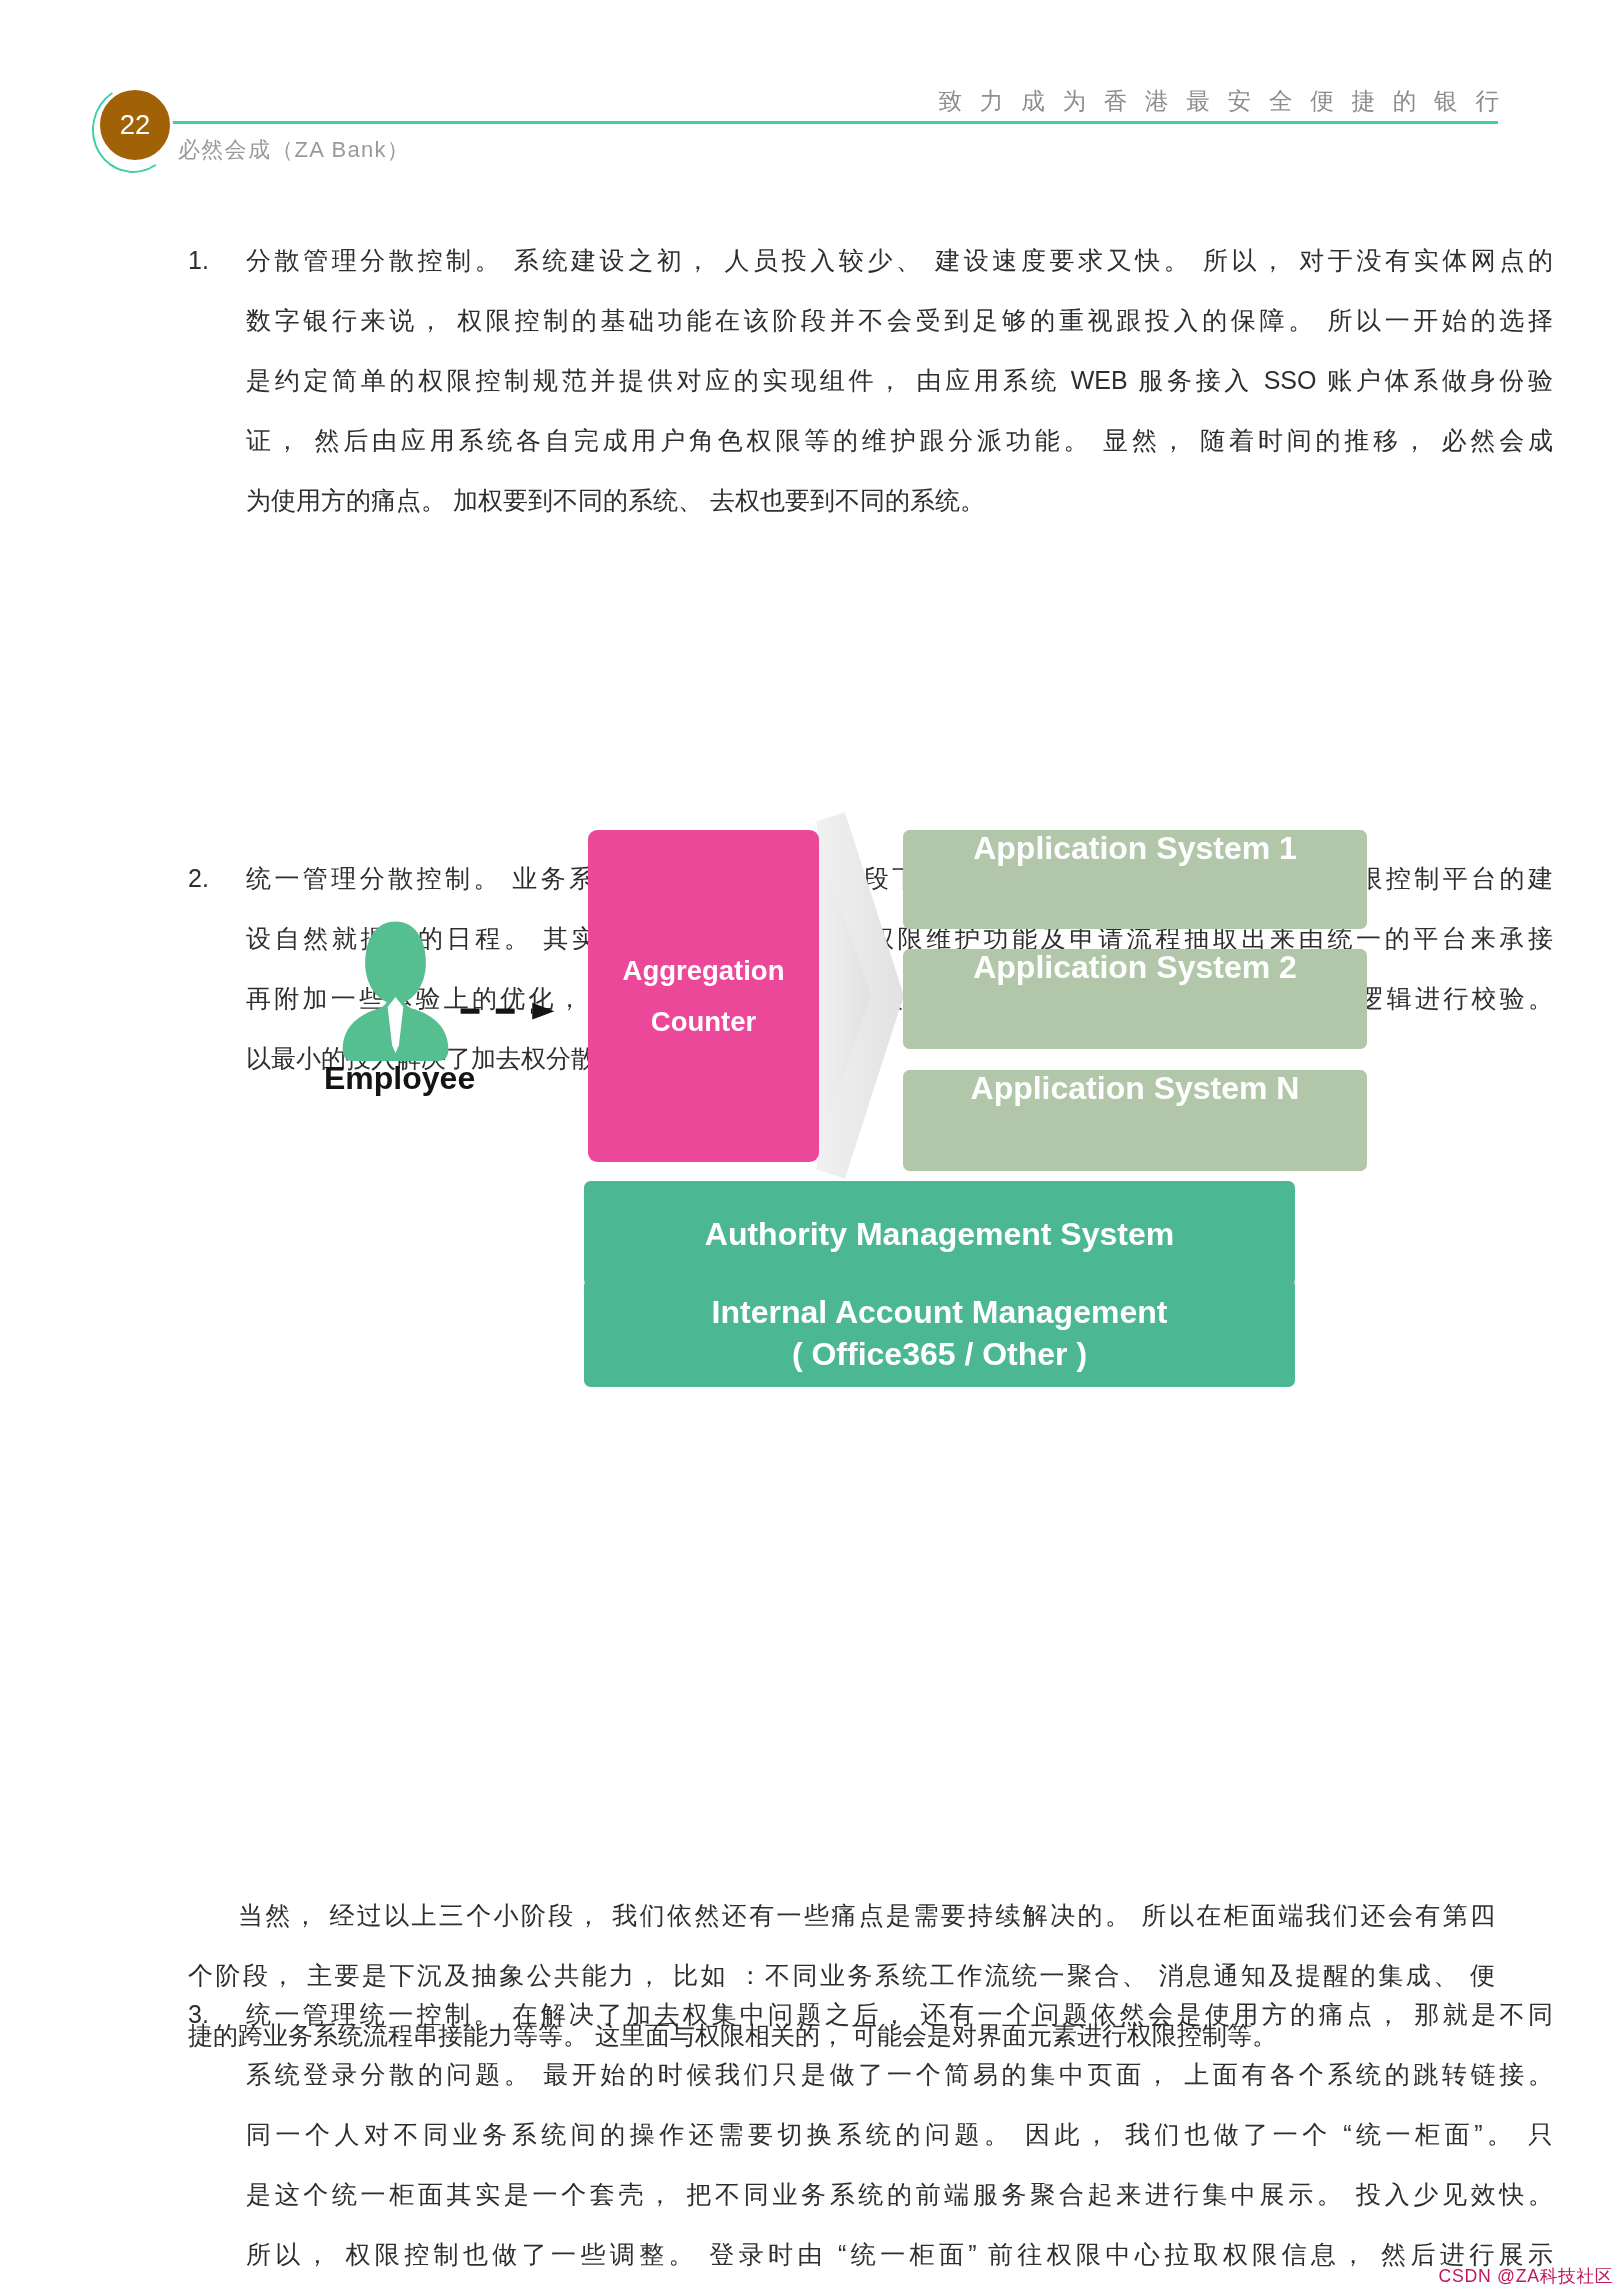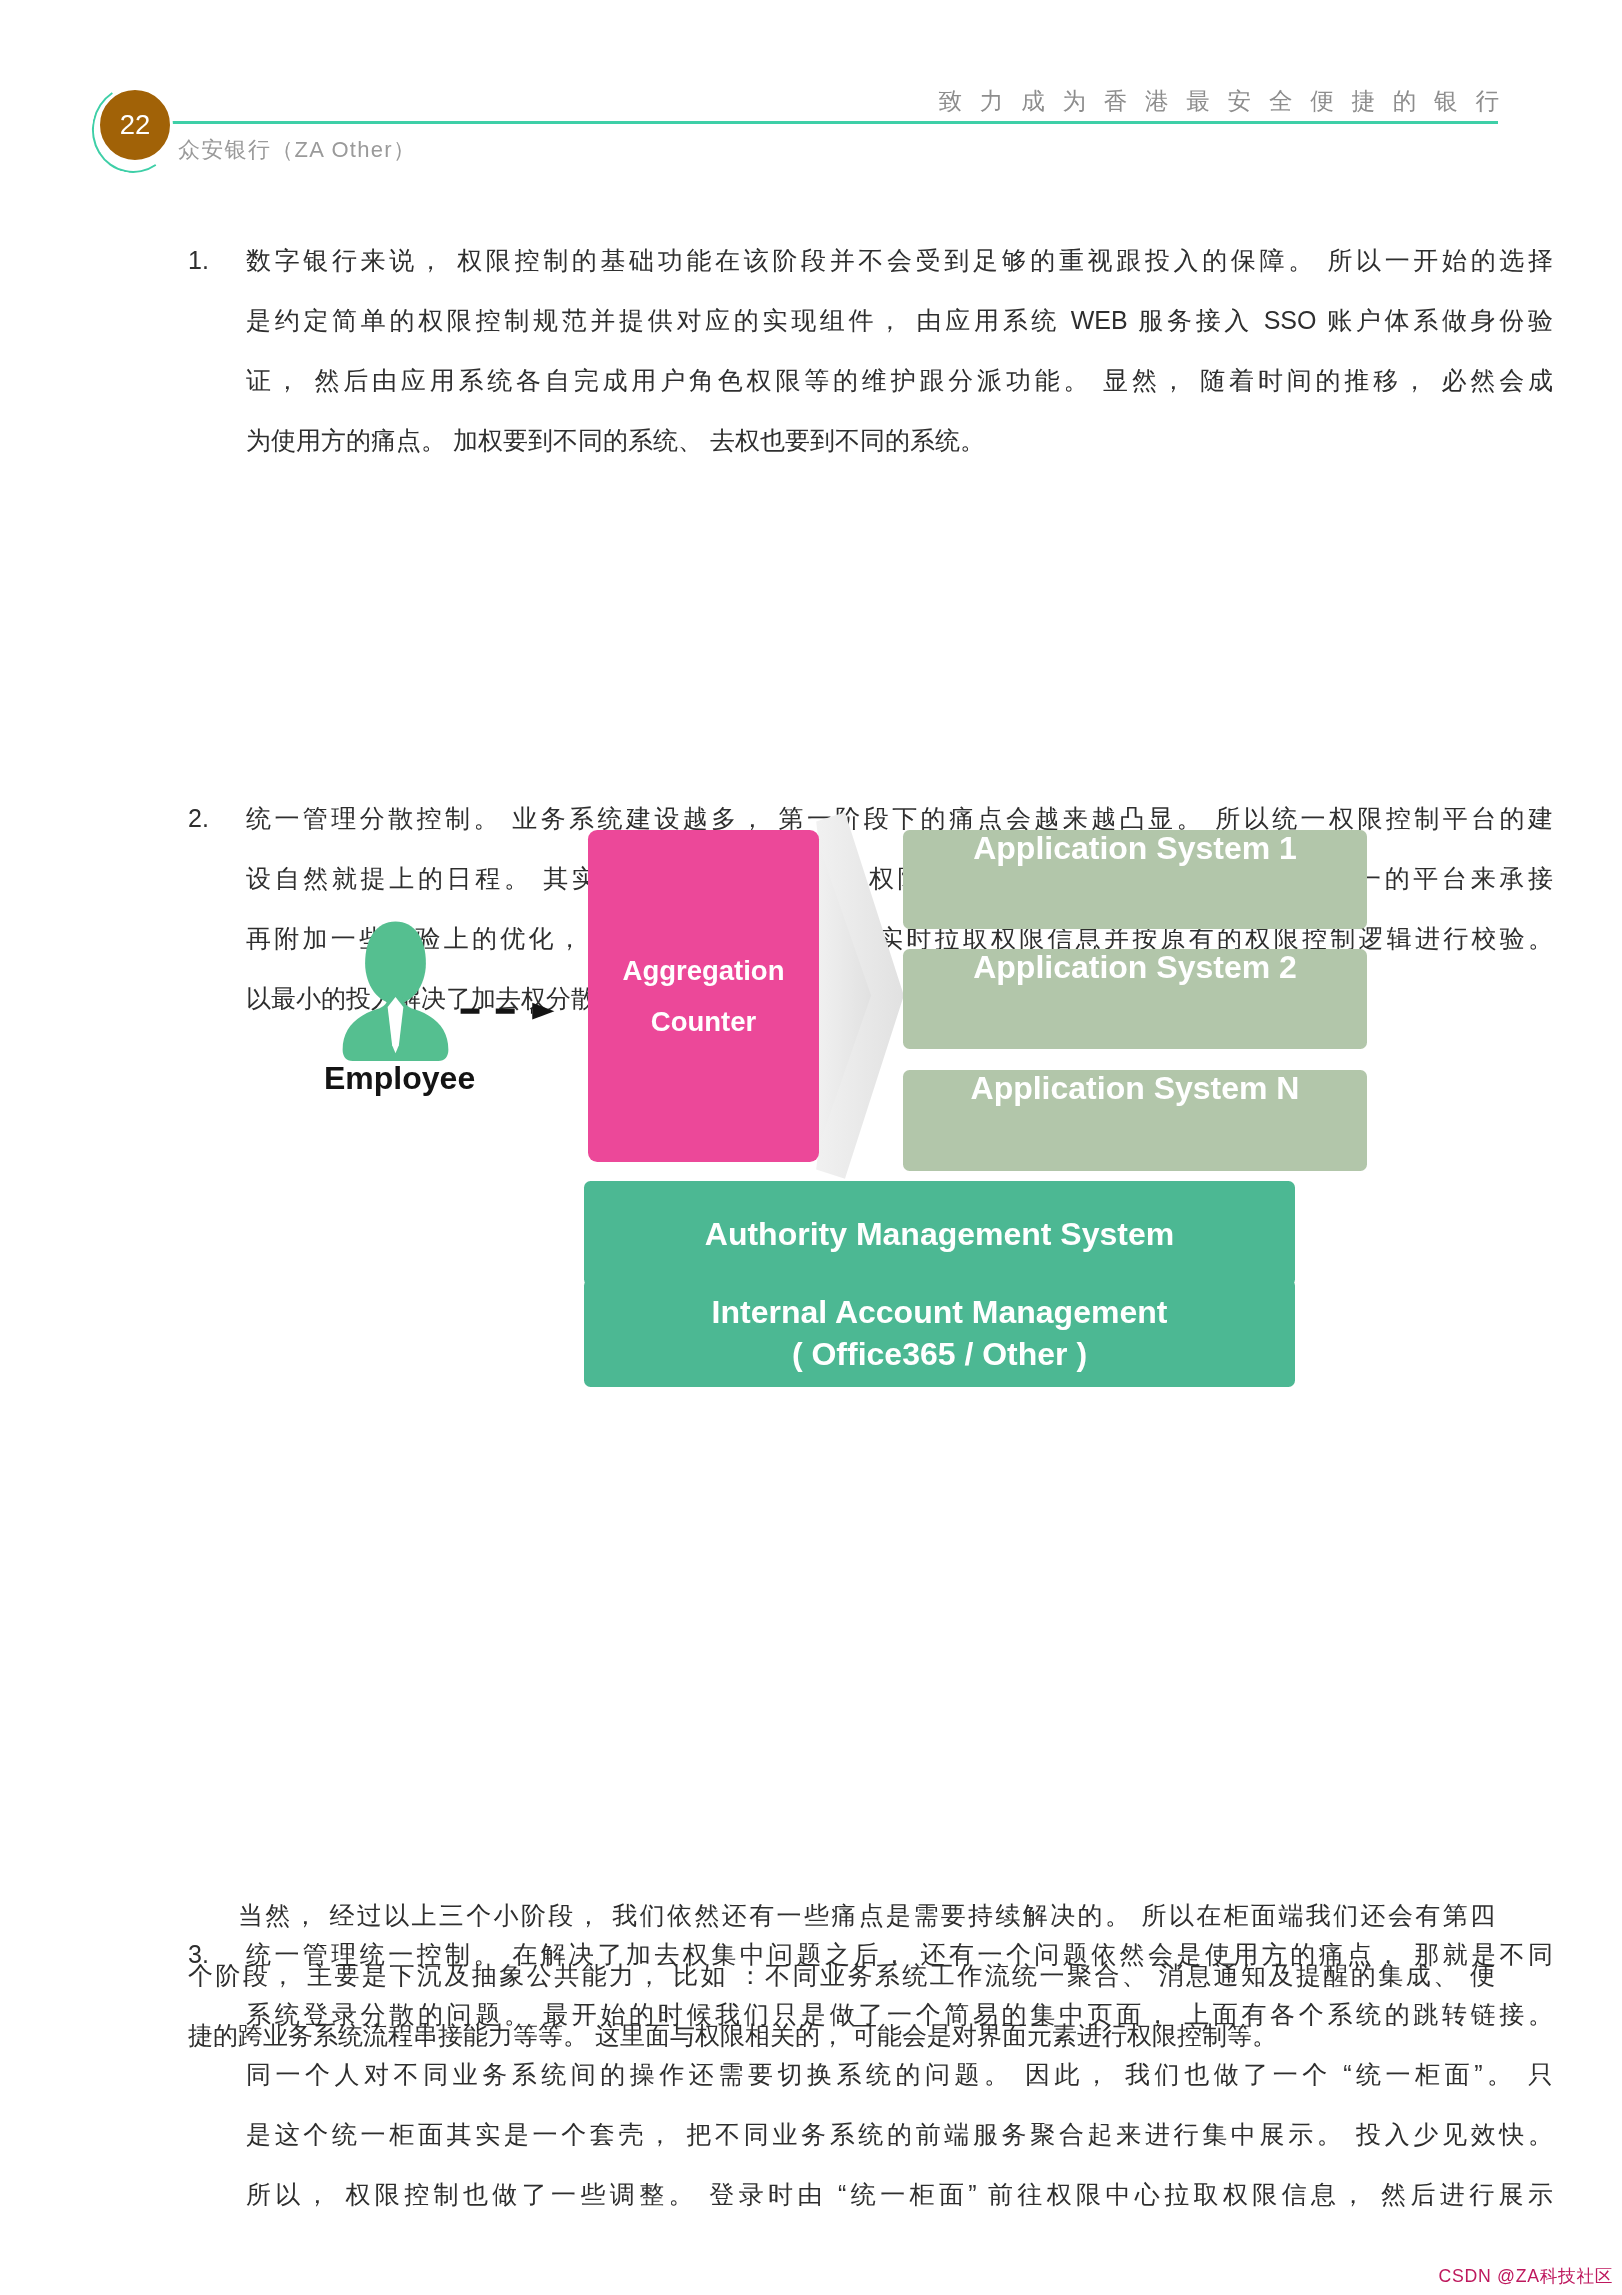--- a/index.html
+++ b/index.html
@@ -69,25 +69,26 @@
 </style>
 </head>
 <body>
 
 <div class="page">
 
   <div class="header-line"></div>
   <div class="page-badge">
     <span>22</span>
   </div>
-  <div class="brand">众安银行（ZA Other）</div>
+  <div class="brand">必然会成（ZA Bank）</div>
   <div class="slogan">致力成为香港最安全便捷的银行</div>
 
   <div class="para li" id="para-1">
     <span class="num">1.</span>
+    <div class="line">分散管理分散控制。 系统建设之初， 人员投入较少、 建设速度要求又快。 所以， 对于没有实体网点的</div>
     <div class="line">数字银行来说， 权限控制的基础功能在该阶段并不会受到足够的重视跟投入的保障。 所以一开始的选择</div>
     <div class="line">是约定简单的权限控制规范并提供对应的实现组件， 由应用系统 WEB 服务接入 SSO 账户体系做身份验</div>
     <div class="line">证， 然后由应用系统各自完成用户角色权限等的维护跟分派功能。 显然， 随着时间的推移， 必然会成</div>
     <div class="line short">为使用方的痛点。 加权要到不同的系统、 去权也要到不同的系统。</div>
   </div>
 
   <div class="para li" id="para-2">
     <span class="num">2.</span>
     <div class="line">统一管理分散控制。 业务系统建设越多， 第一阶段下的痛点会越来越凸显。 所以统一权限控制平台的建</div>
     <div class="line">设自然就提上的日程。 其实， 我们就是把相同的权限维护功能及申请流程抽取出来由统一的平台来承接</div>

